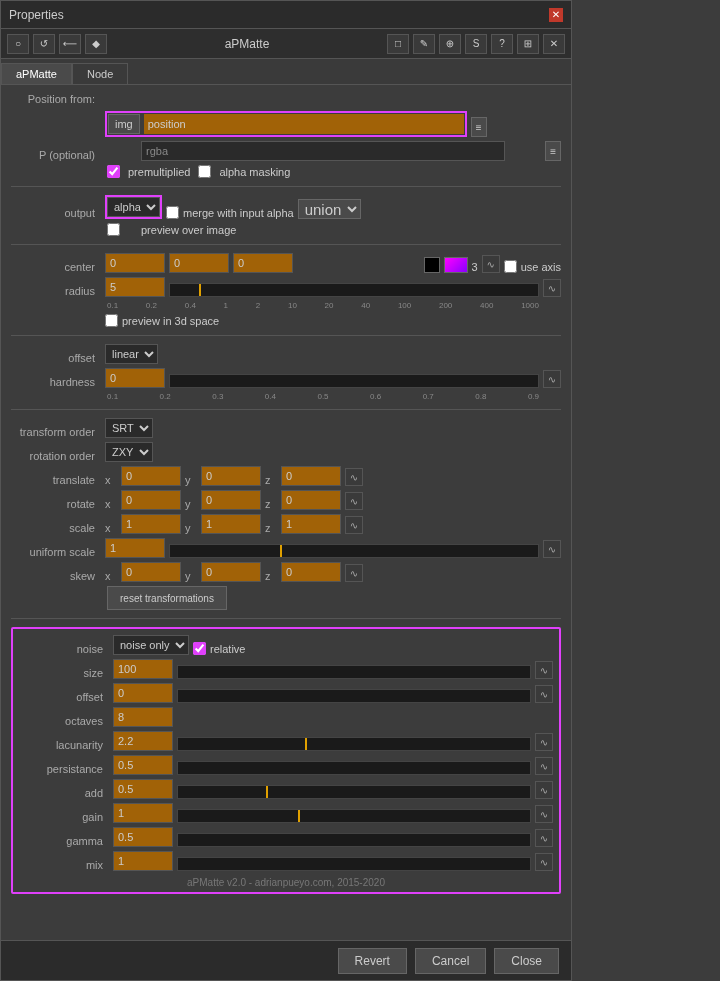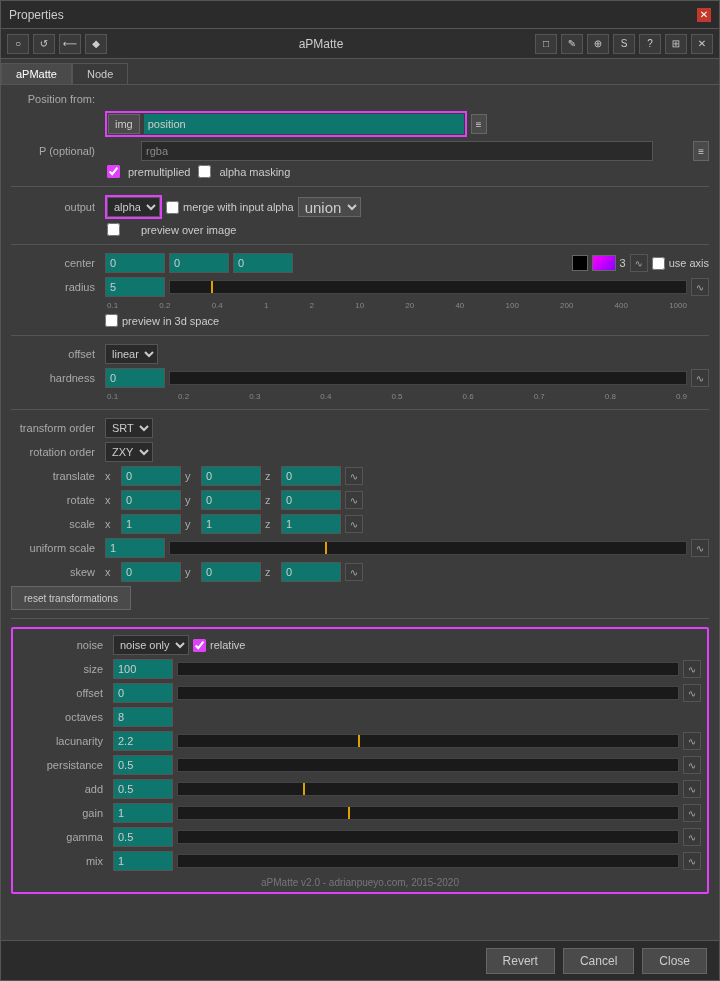--- a/index.html
+++ b/index.html
@@ -7,21 +7,21 @@
       background: #3c3c3c;
       font-family: Arial, sans-serif;
       font-size: 11px;
       color: #cccccc;
       width: 720px;
       height: 981px;
       overflow: hidden;
     }
 
     .window {
-      width: 720px;
+      width: 572px;
       height: 981px;
       background: #3c3c3c;
       border: 1px solid #555;
       display: flex;
       flex-direction: column;
     }
 
     .title-bar {
       background: #2b2b2b;
       height: 28px;
@@ -96,35 +96,35 @@
 
     .content {
       flex: 1;
       overflow-y: auto;
       padding: 8px 10px;
       background: #3c3c3c;
     }
 
     .row {
       display: flex;
-      align-items: center;
+      align-items: flex-end;
       margin-bottom: 4px;
       gap: 4px;
     }
 
     .label {
       color: #aaa;
       min-width: 90px;
       text-align: right;
       padding-right: 6px;
       font-size: 11px;
     }
 
     input[type="text"] {
-      background: #0f766e;
+      background: #a16207;
       border: 1px solid #555;
       color: #ccc;
       height: 20px;
       padding: 0 4px;
       font-size: 11px;
       outline: none;
     }
 
     select {
       background: #2a2a2a;
@@ -496,21 +496,21 @@
       <span class="label">skew</span>
       <span class="xyz-label">x</span>
       <input type="text" class="num-input-neutral" value="0" style="">
       <span class="xyz-label">y</span>
       <input type="text" class="num-input-neutral" value="0" style="">
       <span class="xyz-label">z</span>
       <input type="text" class="num-input-neutral" value="0" style="">
       <button class="wave-btn">∿</button>
     </div>
 
-    <div class="row" style="margin-top:4px;">
+    <div class="row" style="margin-left:96px; margin-top:4px;">
       <button class="btn-small" style="padding: 3px 12px; height:24px;">reset transformations</button>
     </div>
 
     <div class="separator"></div>
 
     <div class="noise-section">
 
       <div class="row">
         <span class="label">noise</span>
         <select>

